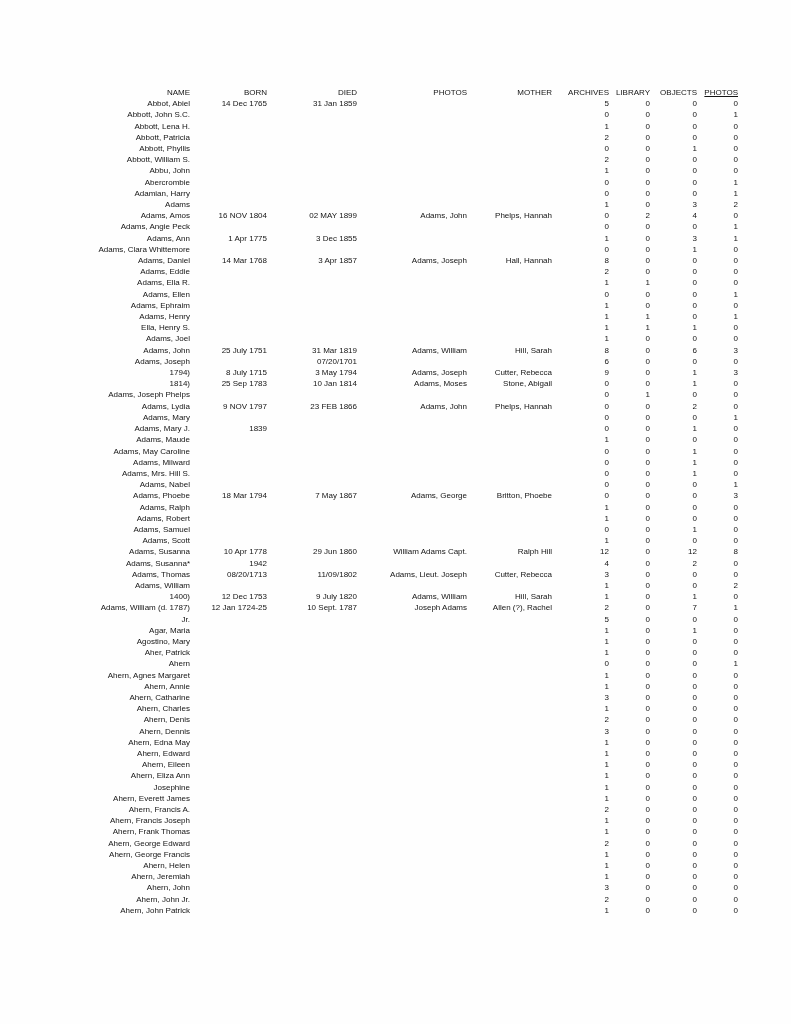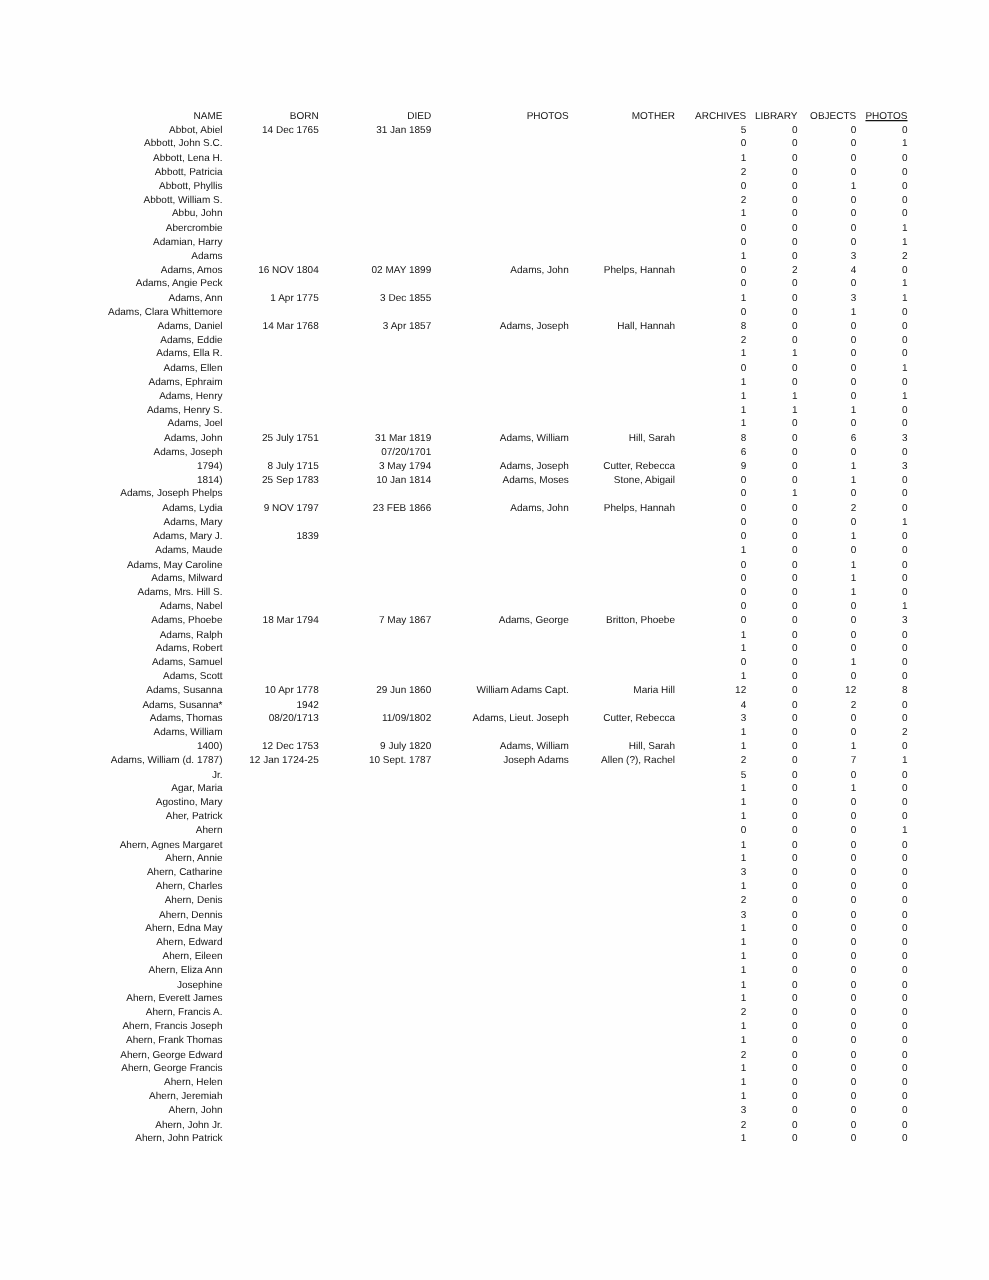--- a/index.html
+++ b/index.html
@@ -11,21 +11,21 @@
     position: relative;
     width: 791px;
     height: 1024px;
     background: #fefefe;
     overflow: hidden;
     font-family: "Liberation Sans", "DejaVu Sans", sans-serif;
     color: #141414;
   }
   table.index-table {
     position: absolute;
-    left: 0;
+    left: 12px;
     top: 87px;
     border-collapse: collapse;
     table-layout: fixed;
     filter: blur(0.15px);
   }
   table.index-table th,
   table.index-table td {
     margin: 0;
     padding: 0;
     font-size: 8px;
@@ -297,21 +297,21 @@
           <td></td>
           <td></td>
           <td></td>
           <td></td>
           <td>1</td>
           <td>1</td>
           <td>0</td>
           <td>1</td>
         </tr>
         <tr>
-          <td>Adams, Henry S.</td>
+          <td>Ella, Henry S.</td>
           <td></td>
           <td></td>
           <td></td>
           <td></td>
           <td>1</td>
           <td>1</td>
           <td>1</td>
           <td>0</td>
         </tr>
         <tr>
@@ -521,21 +521,21 @@
           <td>1</td>
           <td>0</td>
           <td>0</td>
           <td>0</td>
         </tr>
         <tr>
           <td>Adams, Susanna</td>
           <td>10 Apr 1778</td>
           <td>29 Jun 1860</td>
           <td>William Adams Capt.</td>
-          <td>Maria Hill</td>
+          <td>Ralph Hill</td>
           <td>12</td>
           <td>0</td>
           <td>12</td>
           <td>8</td>
         </tr>
         <tr>
           <td>Adams, Susanna*</td>
           <td>1942</td>
           <td></td>
           <td></td>

